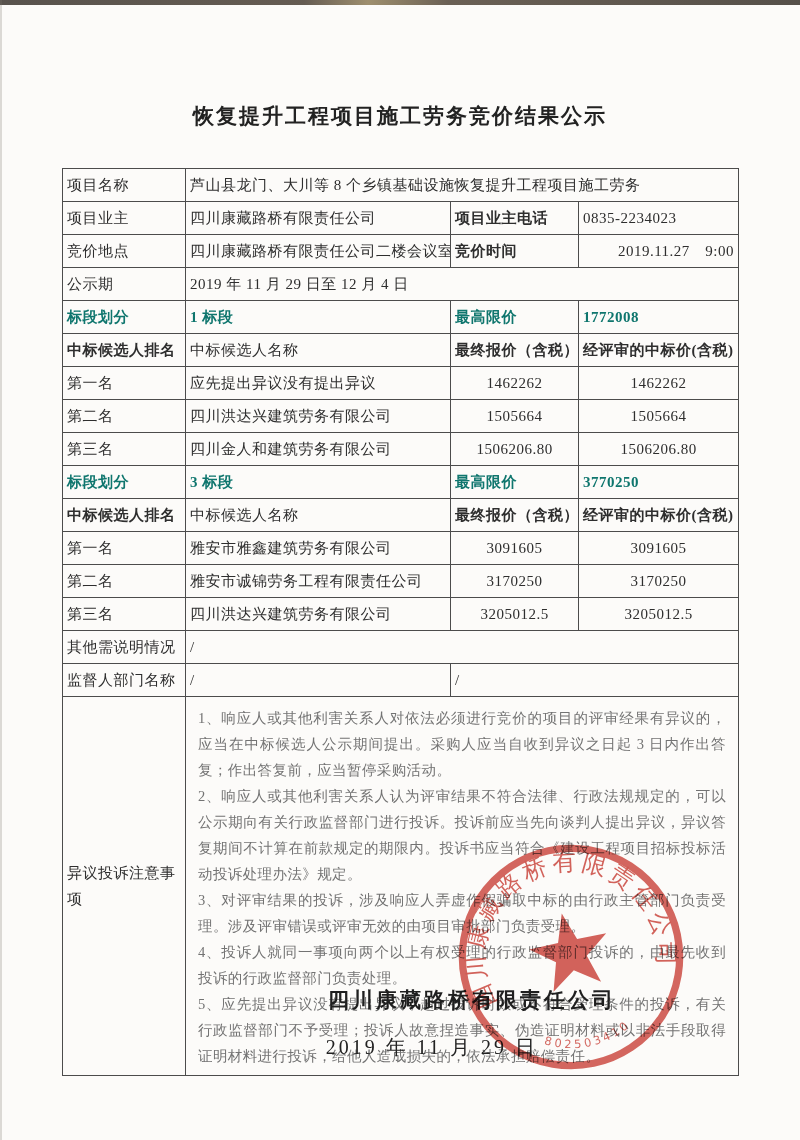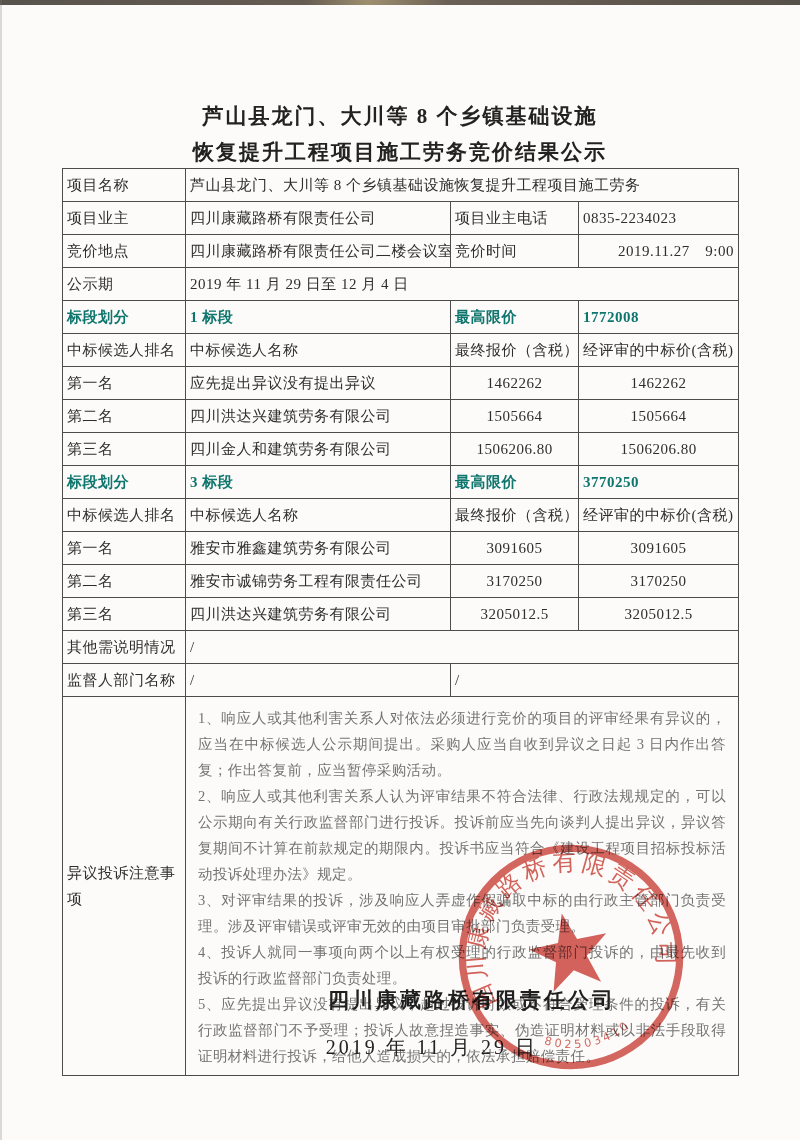--- a/index.html
+++ b/index.html
@@ -23,21 +23,21 @@
     position:absolute;left:62px;top:168px;width:676px;
     border-collapse:collapse;table-layout:fixed;
   }
   .doc-table td{
     border:1.4px solid #4c4c4c;
     font-size:15px;letter-spacing:.5px;color:#2e2e2e;
     padding:2px 4px;height:28px;vertical-align:middle;
     overflow:hidden;white-space:nowrap;
   }
   .doc-table td.num{text-align:center;padding:2px 8px;}
-  .doc-table td.hdr{padding:2px 4px;}
+  .doc-table td.hdr{padding:2px 4px;font-weight:bold;}
   .doc-table tr.bold td{font-weight:700;color:#0f766e;}
   .doc-table td.objection-label{
     white-space:normal;vertical-align:middle;line-height:26px;
   }
   .doc-table td.objection-body{
     white-space:normal;vertical-align:top;height:360px;
     padding:8px 12px 6px 12px;
   }
   .objection-body p{
     margin:0;font-size:14.5px;line-height:26px;letter-spacing:.4px;
@@ -53,21 +53,20 @@
   }
 </style>
 </head>
 <body>
 
 <div class="page">
   <div class="scan-top"></div>
   <div class="scan-edge-left"></div>
 
   <div class="title">
-    <div>芦山县龙门、大川等 8 个乡镇基础设施</div>
     <div>恢复提升工程项目施工劳务竞价结果公示</div>
   </div>
 
   <table class="doc-table">
     <colgroup>
       <col style="width:123px">
         <col style="width:265px">
         <col style="width:128px">
         <col style="width:160px">
     </colgroup>

